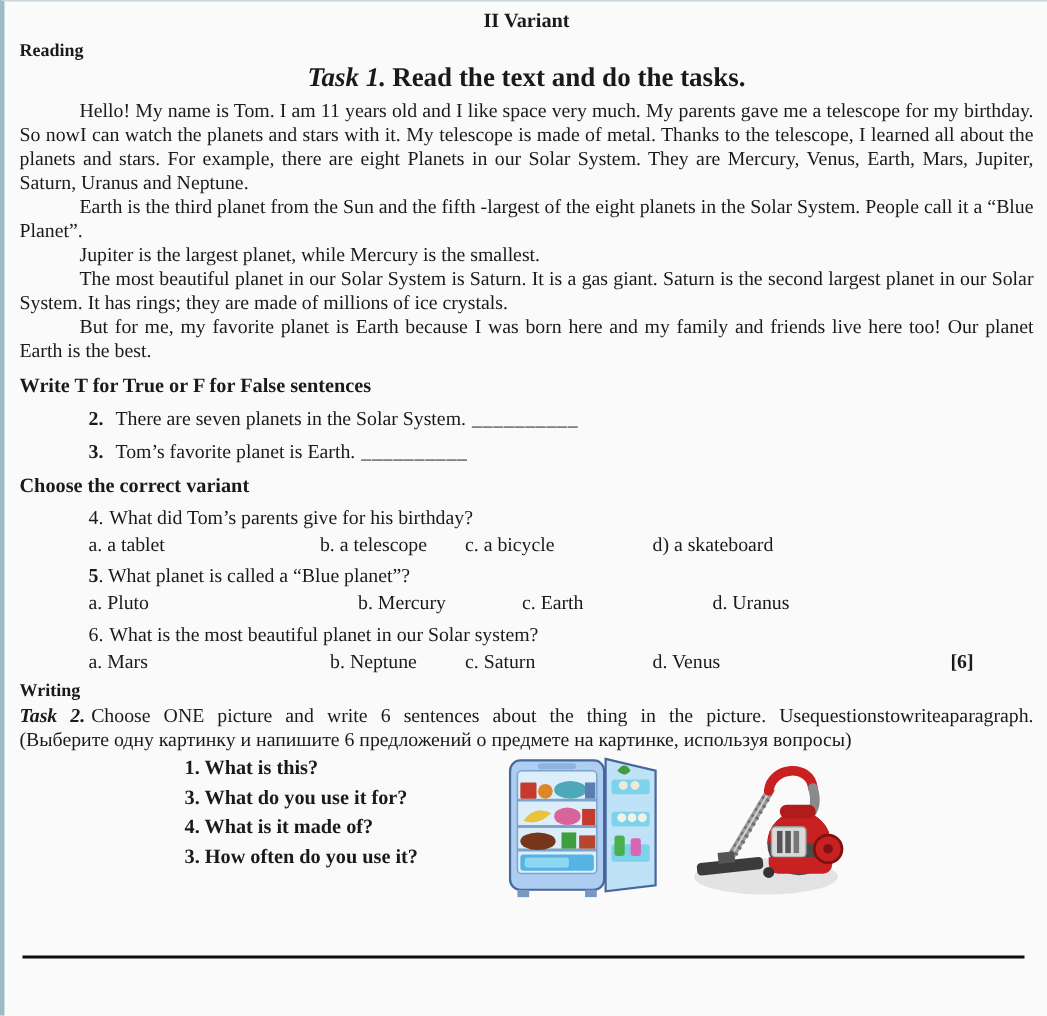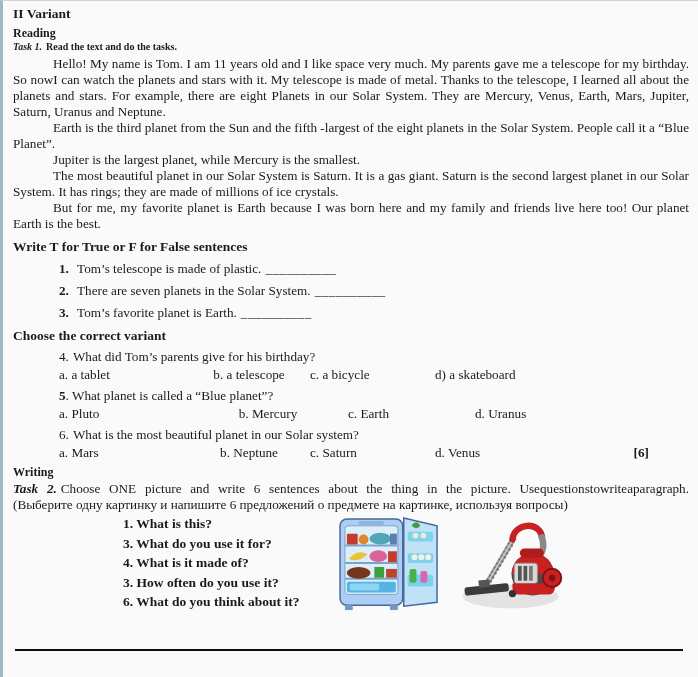--- a/index.html
+++ b/index.html
@@ -7,23 +7,23 @@
     width:698px;height:677px;
     background:#fafafb;
     font-family:"Liberation Serif", serif;
     color:#1a1a1a;
     border-left:3px solid #9fb9c6;
     border-top:1px solid #c9d6dd;
     box-sizing:border-box;
     overflow:hidden;
   }
   .page{padding:3px 9px 0 10px;position:relative;}
-  .title{font-weight:bold;font-size:13.5px;text-align:left;margin-top:2px;}
+  .title{font-weight:bold;font-size:13.5px;text-align:center;margin-top:2px;}
   .slabel{font-weight:bold;font-size:12px;margin-top:4px;}
-  .taskline{font-size:10px;font-weight:bold;}
+  .taskline{font-size:18px;font-weight:bold;text-align:center;}
   .tlabel{font-style:italic;margin-right:4px;}
   .para{margin:0;font-size:13.2px;line-height:16px;text-align:justify;text-indent:40px;}
   .para.first{margin-top:4px;}
   .heading{font-weight:bold;font-size:13.5px;margin-top:7px;}
   .tf-list{margin-top:5px;}
   .tf-item{padding-left:46px;font-size:13.2px;line-height:17px;margin-bottom:5px;}
   .tf-num{font-weight:bold;display:inline-block;width:18px;}
   .tf-blank{margin-left:4px;letter-spacing:.5px;}
   .mc{margin-top:5px;padding-left:46px;font-size:13.2px;}
   .mc-q{line-height:15px;}
@@ -60,23 +60,20 @@
   <p class="para first">Hello! My name is Tom. I am 11 years old and I like space very much. My parents gave me a telescope for my birthday. So nowI can watch the planets and stars with it. My telescope is made of metal. Thanks to the telescope, I learned all about the planets and stars. For example, there are eight Planets in our Solar System. They are Mercury, Venus, Earth, Mars, Jupiter, Saturn, Uranus and Neptune.</p>
   <p class="para">Earth is the third planet from the Sun and the fifth -largest of the eight planets in the Solar System. People call it a “Blue Planet”.</p>
   <p class="para">Jupiter is the largest planet, while Mercury is the smallest.</p>
   <p class="para">The most beautiful planet in our Solar System is Saturn. It is a gas giant. Saturn is the second largest planet in our Solar System. It has rings; they are made of millions of ice crystals.</p>
   <p class="para">But for me, my favorite planet is Earth because I was born here and my family and friends live here too! Our planet Earth is the best.</p>
 
   <div class="heading">Write T for True or F for False sentences</div>
 
   <div class="tf-list">
     <div class="tf-item">
-      <span class="tf-num">1.</span><span>Tom’s telescope is made of plastic.</span><span class="tf-blank">__________</span>
-    </div>
-    <div class="tf-item">
       <span class="tf-num">2.</span><span>There are seven planets in the Solar System.</span><span class="tf-blank">__________</span>
     </div>
     <div class="tf-item">
       <span class="tf-num">3.</span><span>Tom’s favorite planet is Earth.</span><span class="tf-blank">__________</span>
     </div>
   </div>
 
   <div class="heading">Choose the correct variant</div>
 
   <div class="mc">
@@ -112,21 +109,20 @@
   <div class="task2">
     <span class="tlabel" style="font-weight:bold;">Task 2.</span><span>Choose ONE picture and write 6 sentences about the thing in the picture. Usequestionstowriteaparagraph.</span>
   </div>
   <div class="ru">(Выберите одну картинку и напишите 6 предложений о предмете на картинке, используя вопросы)</div>
 
   <div class="wq-block">
     <div class="wq">1. What is this?</div>
     <div class="wq">3. What do you use it for?</div>
     <div class="wq">4. What is it made of?</div>
     <div class="wq">3. How often do you use it?</div>
-    <div class="wq">6. What do you think about it?</div>
 
     <div class="pic fridge">
       <svg viewBox="0 0 110 100" width="110" height="98">
         <rect x="3" y="3" width="64" height="88" rx="7" fill="#aecdf2" stroke="#46679c" stroke-width="1.5"></rect>
         <rect x="8" y="10" width="54" height="70" rx="3" fill="#ddeefb" stroke="#7ba3cc" stroke-width="1"></rect>
         <rect x="22" y="5" width="26" height="4" rx="2" fill="#8fb4dd"></rect>
         <line x1="8" y1="30" x2="62" y2="30" stroke="#7ba3cc" stroke-width="2"></line>
         <line x1="8" y1="48" x2="62" y2="48" stroke="#7ba3cc" stroke-width="2"></line>
         <line x1="8" y1="64" x2="62" y2="64" stroke="#7ba3cc" stroke-width="2"></line>
         <rect x="10" y="18" width="11" height="11" rx="1" fill="#c43a2e"></rect>

